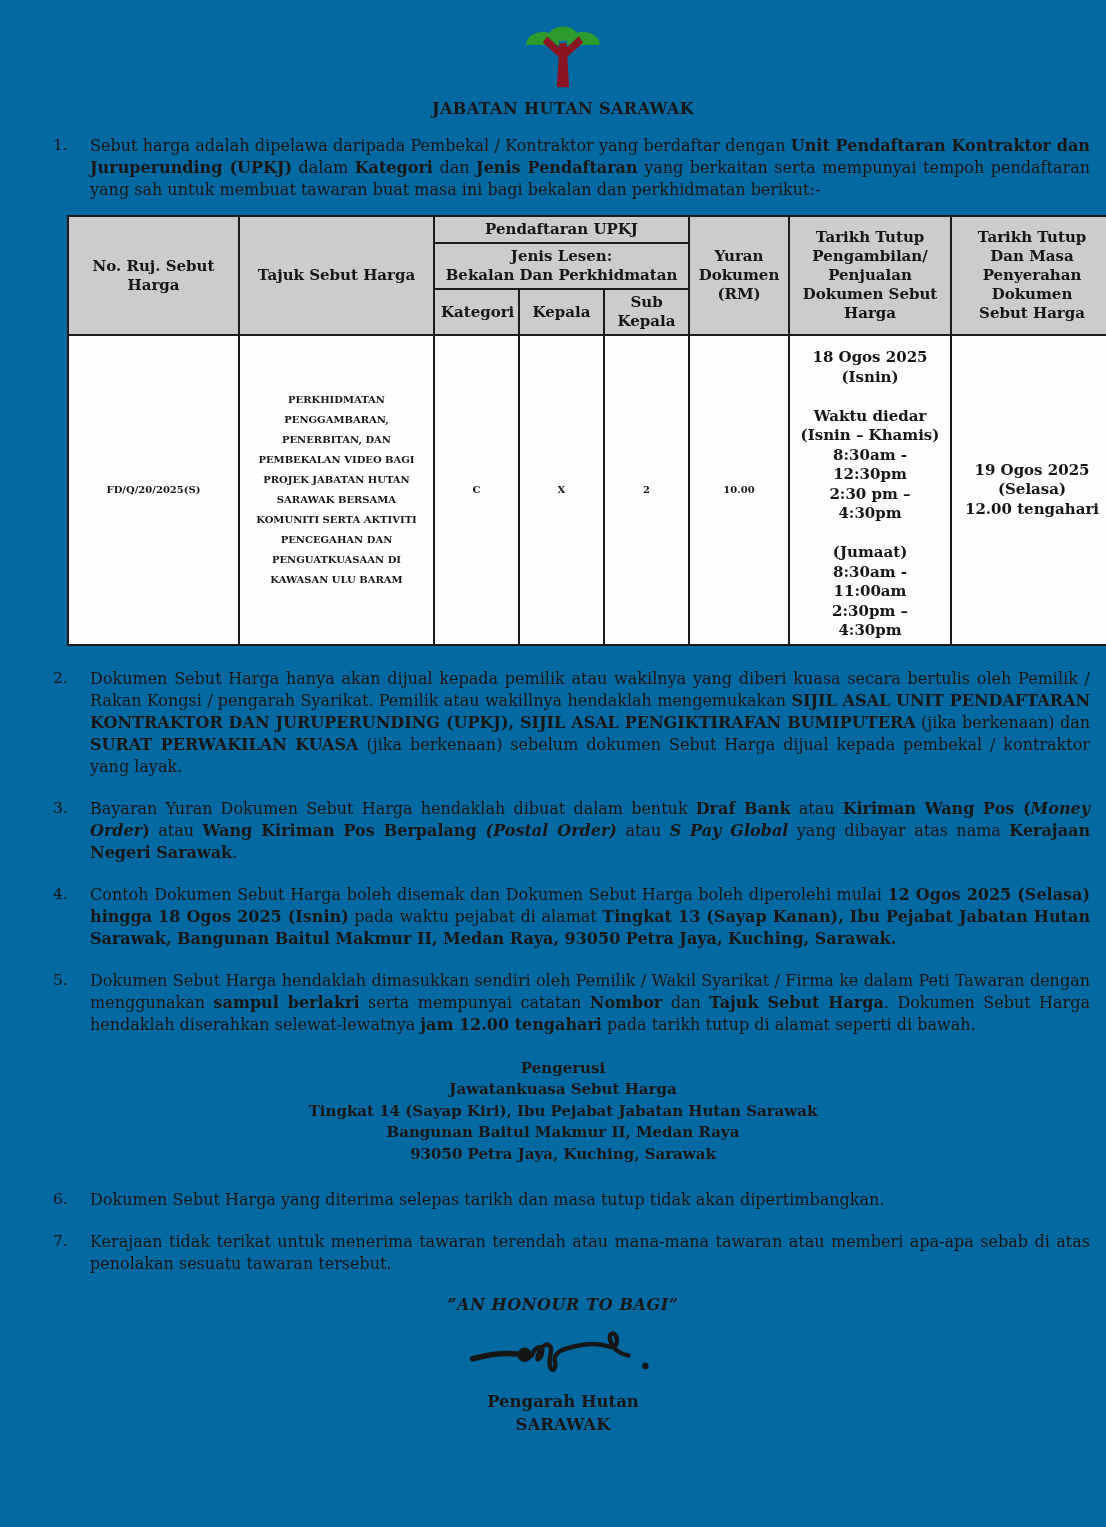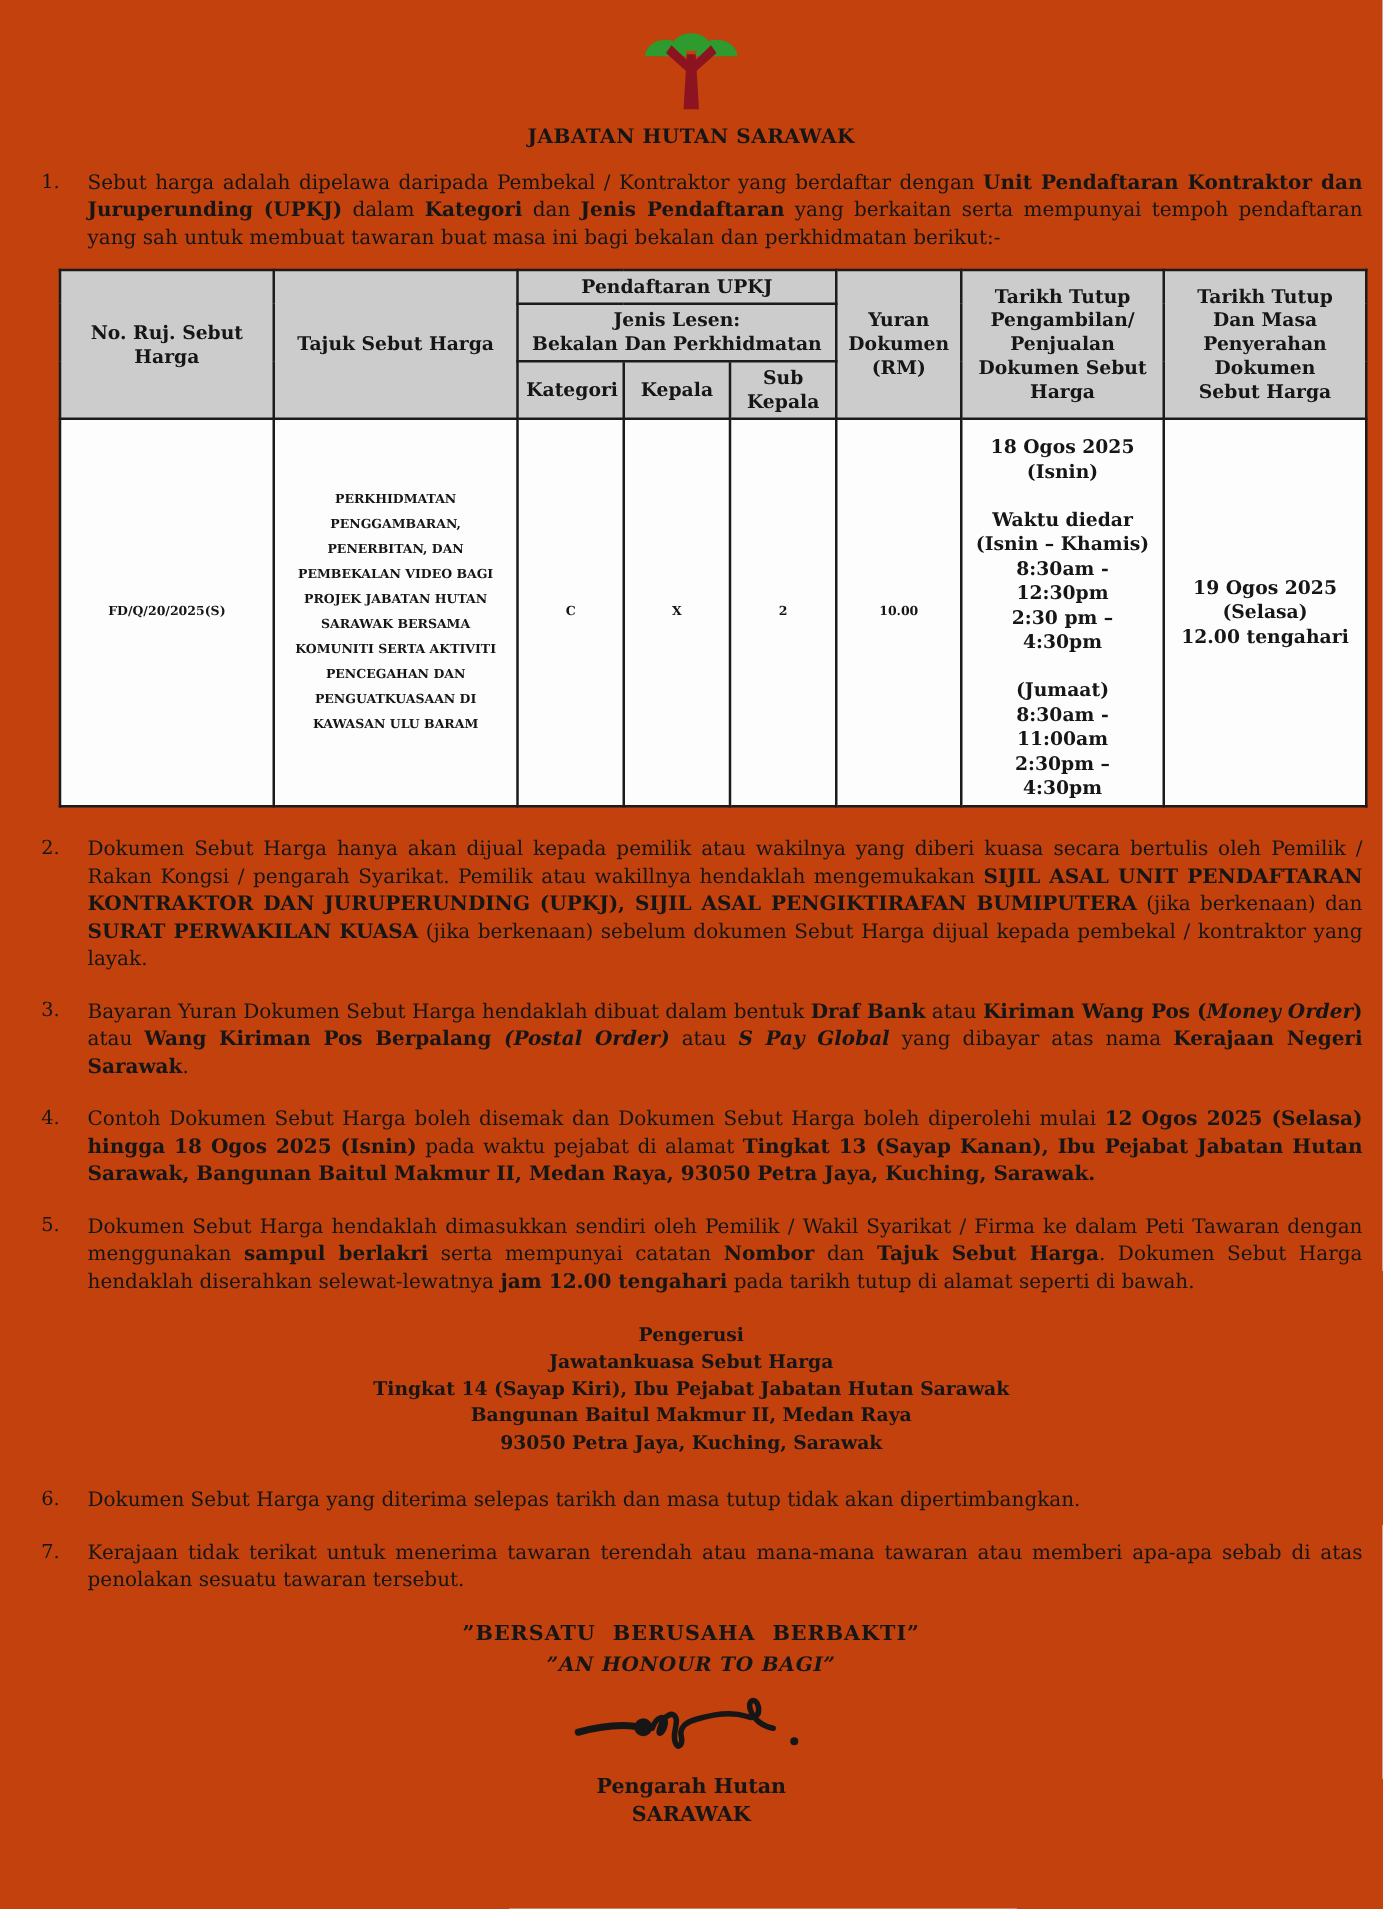--- a/index.html
+++ b/index.html
@@ -1,19 +1,19 @@
 <!DOCTYPE html>
 <html><head>
 <meta charset="utf-8">
 <style>
   html,body{margin:0;padding:0;background:#e8e8e8;}
   .page{
-    width:1106px;height:1527px;margin:0 auto;background:#c2410c;
+    width:1106px;height:1527px;margin:0 auto;background:#0369a1;
     font-family:"DejaVu Serif","Liberation Serif",serif;color:#161616;
-    overflow:hidden;position:relative;box-sizing:border-box;
+    overflow:hidden;position:relative;box-sizing:border-box;padding-left:20px;
   }
   .b{font-weight:bold}
   .i{font-style:italic}
 
   .logo-wrap{text-align:center;padding-top:13px;}
   .titles{text-align:center;font-weight:bold;font-size:16px;line-height:20px;letter-spacing:.4px;margin-top:2px;}
 
   .item{display:flex;margin:0 16px 20px 33px;}
   .item-1{margin-top:16px;margin-bottom:0;}
   .item .num{width:37px;flex:none;font-size:15.5px;padding-top:1px;}
@@ -166,21 +166,20 @@
   <div class="item">
     <div class="num">6.</div>
     <div class="body"><span>Dokumen Sebut Harga yang diterima selepas tarikh dan masa tutup tidak akan dipertimbangkan.</span></div>
   </div>
 
   <div class="item">
     <div class="num">7.</div>
     <div class="body"><span>Kerajaan tidak terikat untuk menerima tawaran terendah atau mana-mana tawaran atau memberi apa-apa sebab di atas penolakan sesuatu tawaran tersebut.</span></div>
   </div>
 
-  <div class="motto1">”BERSATU BERUSAHA BERBAKTI”</div>
   <div class="motto2">”AN HONOUR TO BAGI”</div>
 
   <div class="sig-wrap">
     <svg width="250" height="64" viewBox="0 0 250 80" aria-hidden="true">
       <path d="M12,46 C34,40 52,38 68,40" stroke="#161616" stroke-width="7" fill="none" stroke-linecap="round"></path>
       <circle cx="77" cy="41" r="9" fill="#161616"></circle>
       <path d="M86,42 C90,30 100,28 99,37 C98,46 90,52 94,41 C98,28 108,24 110,33 C111,40 106,48 109,56 C111,63 117,60 115,50 C113,42 119,36 130,33 C150,27 168,26 180,30 C188,33 194,30 192,20 C190,11 181,13 184,23 C187,33 196,40 207,42" stroke="#161616" stroke-width="5.5" fill="none" stroke-linecap="round"></path>
       <circle cx="228" cy="55" r="4" fill="#161616"></circle>
     </svg>
   </div>

